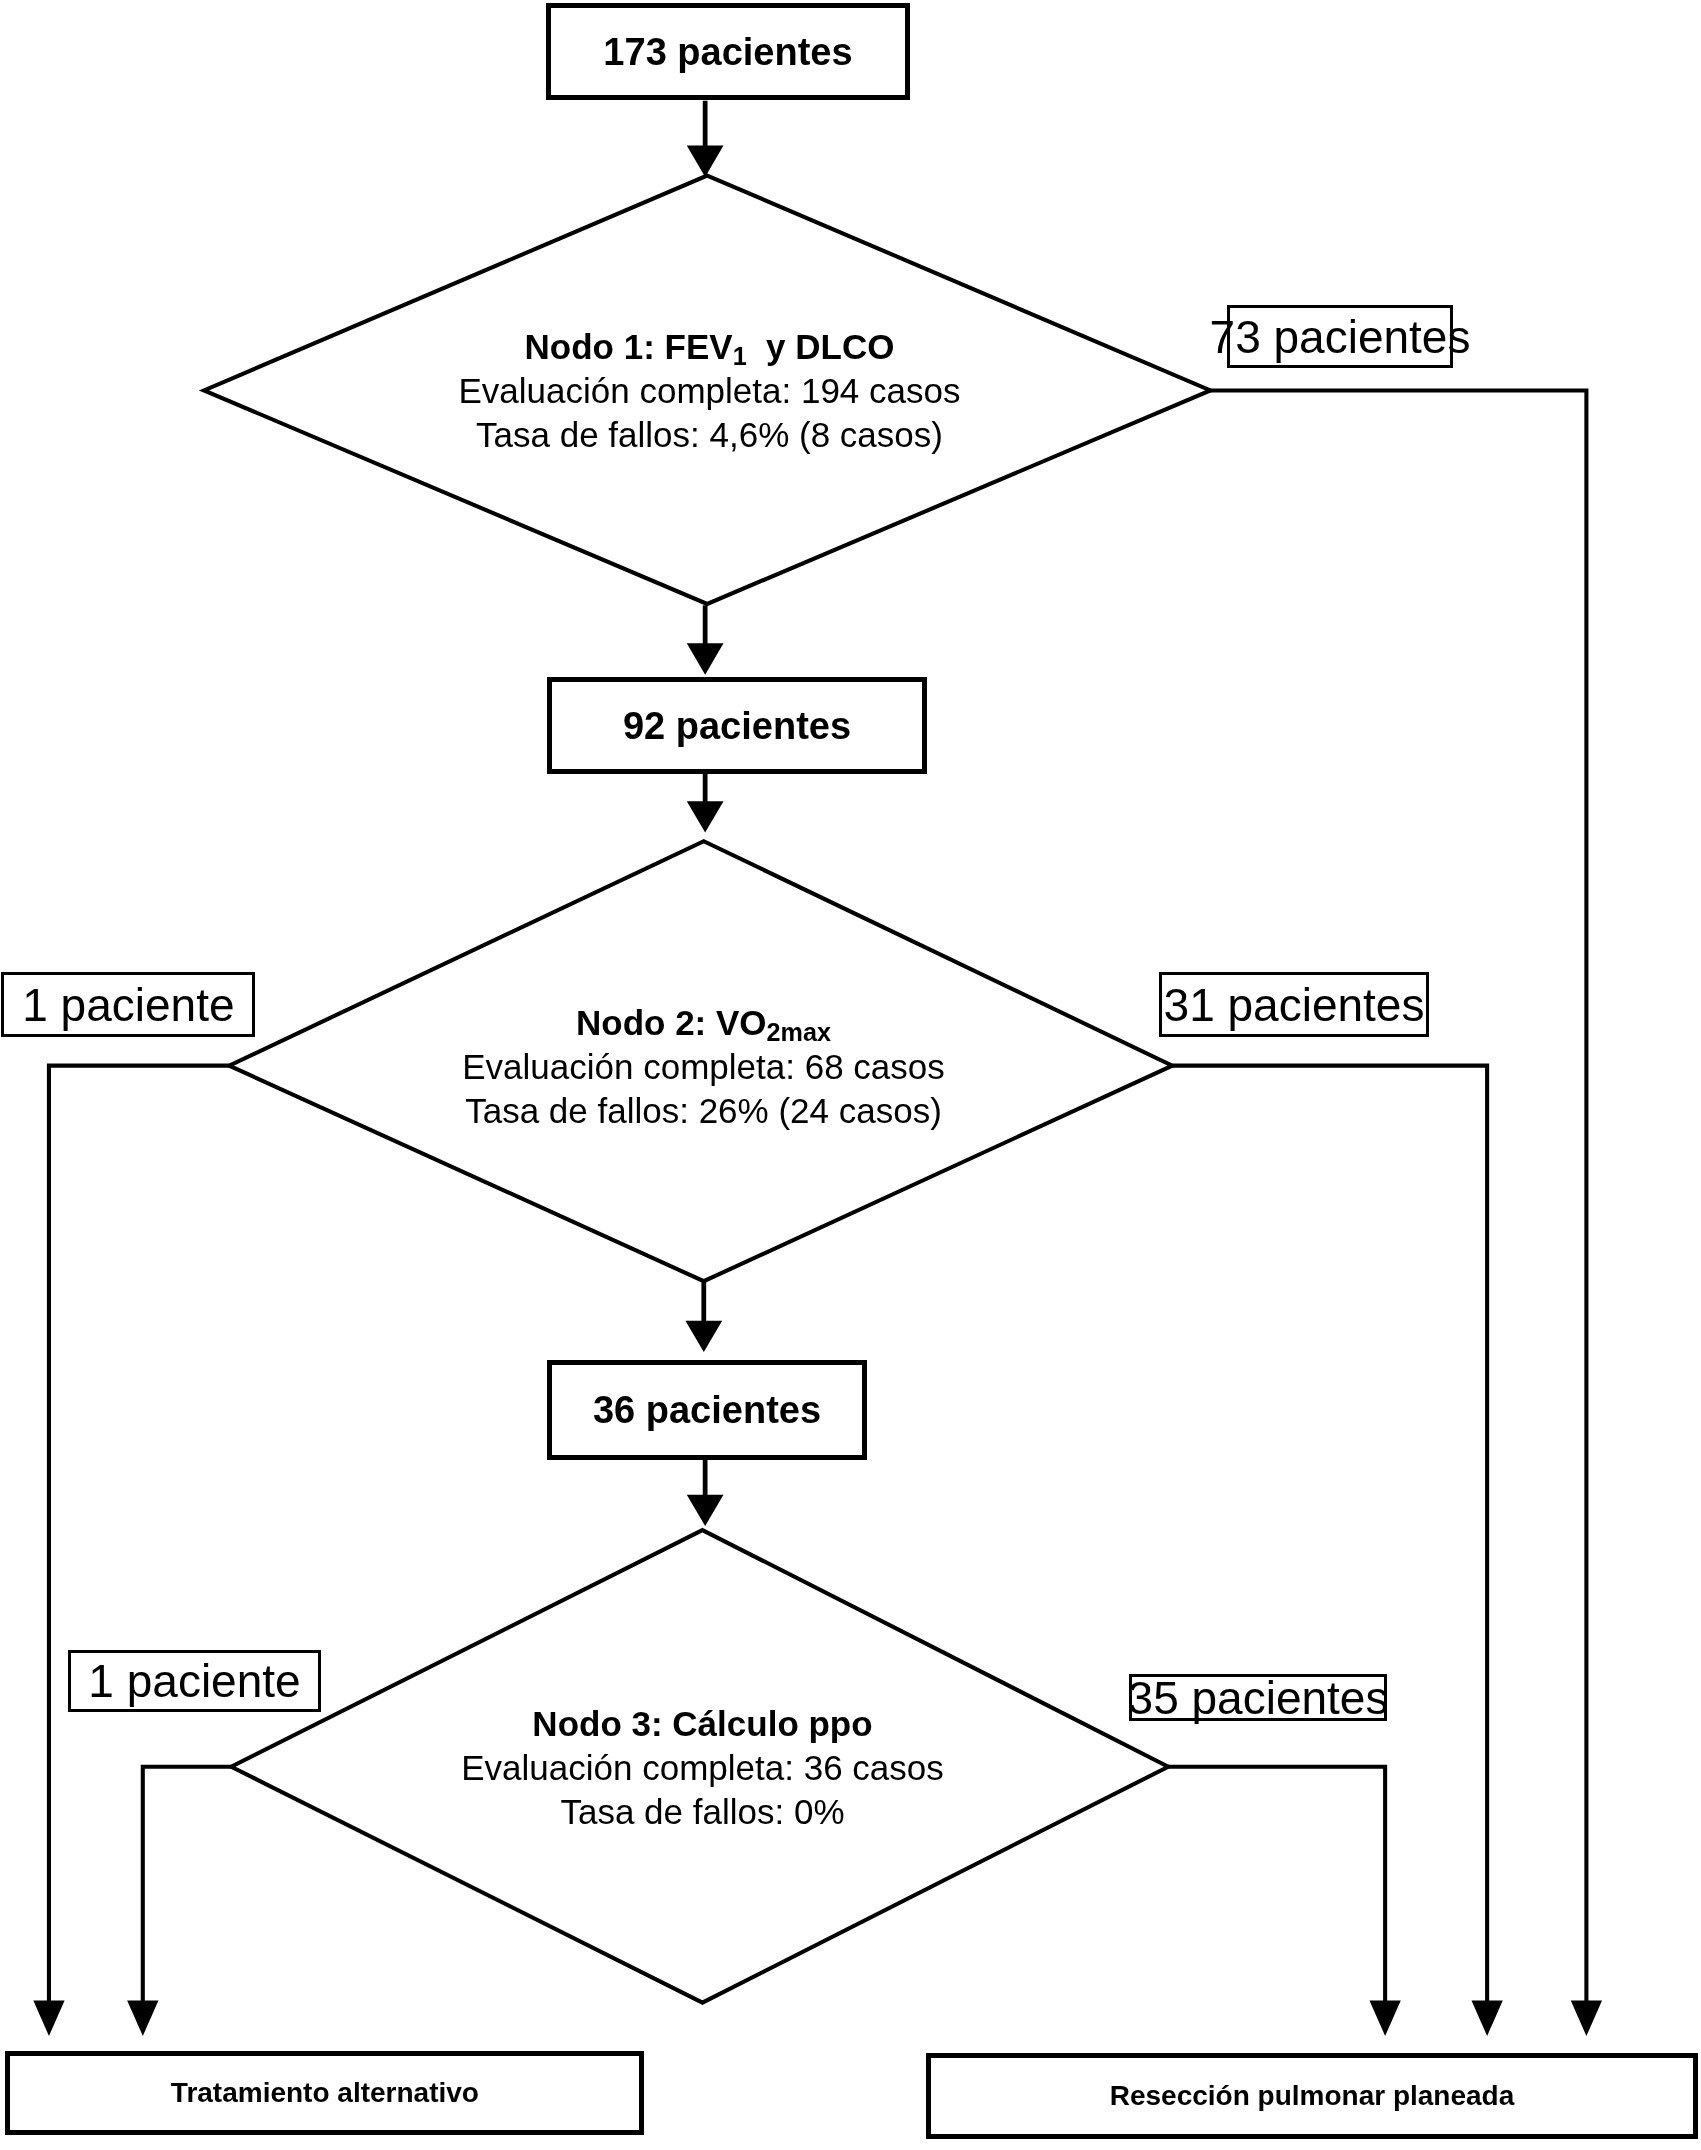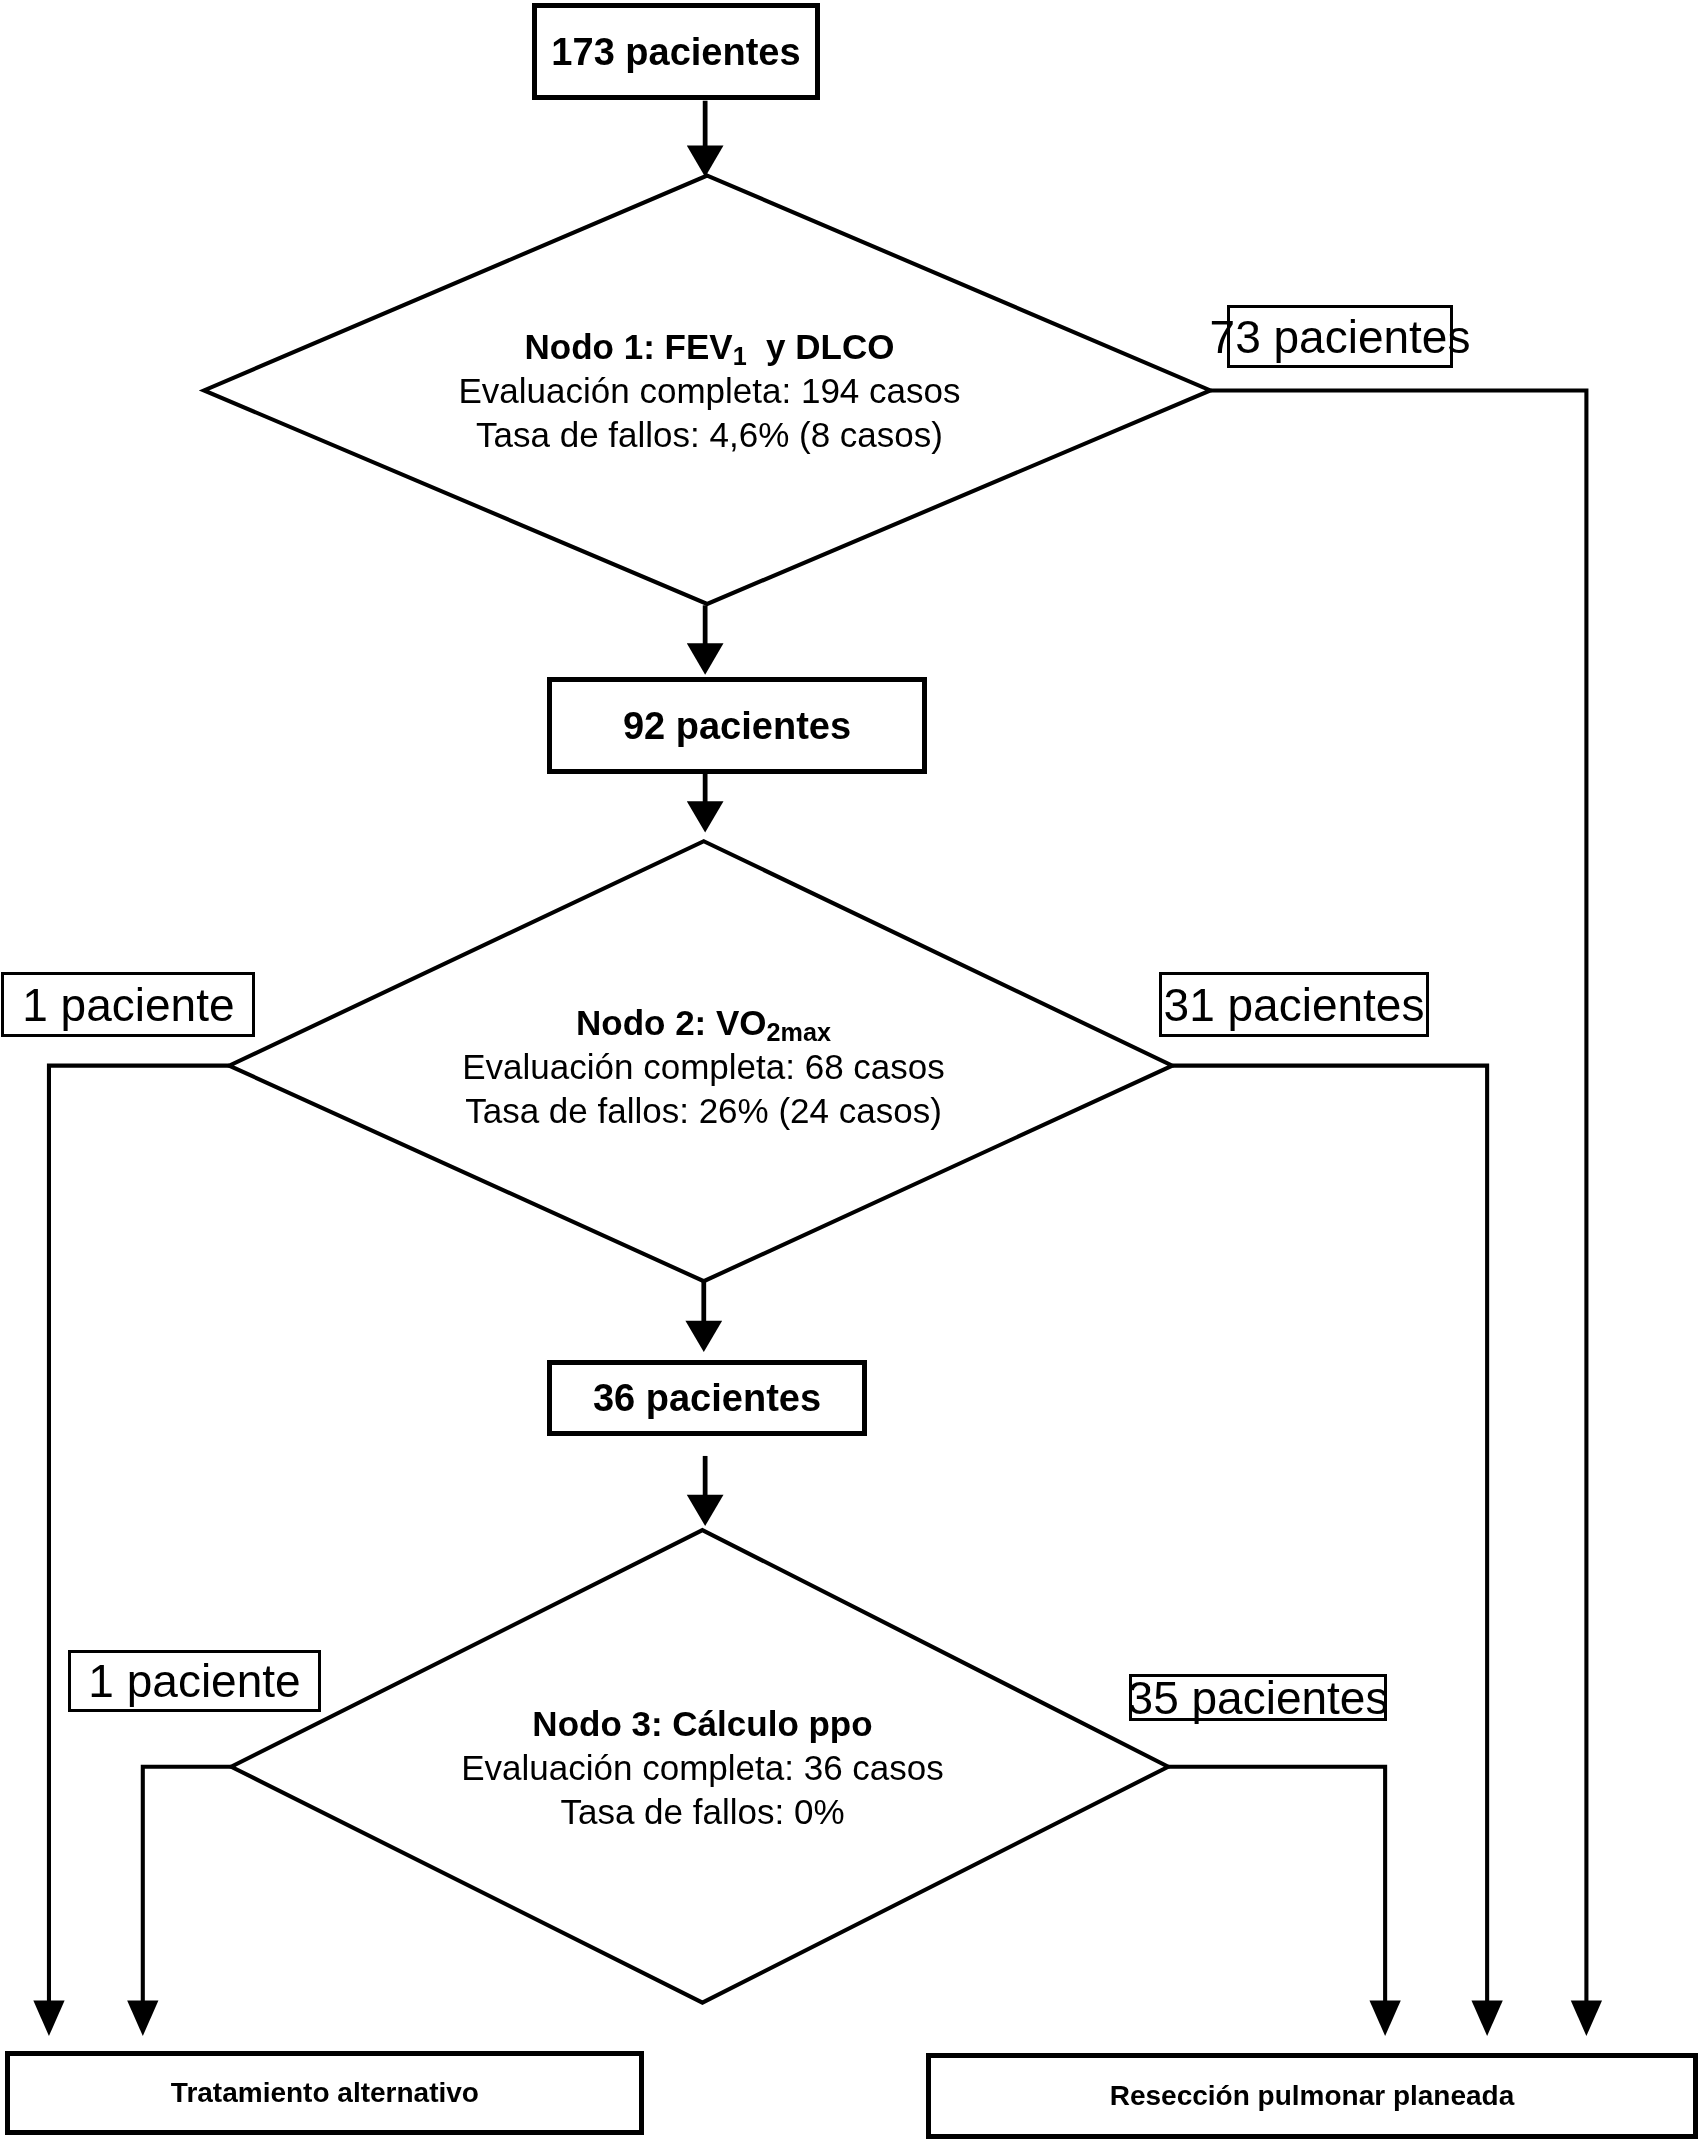--- a/index.html
+++ b/index.html
@@ -73,29 +73,29 @@
     <polyline points="1718,2598 2037,2598 2037,2944" fill="none" stroke="#000000" stroke-width="6"></polyline>
     <polygon points="2014,2942 2060,2942 2037,2994" fill="#000000"></polygon>
 
     <polyline points="337,1567 72,1567 72,2944" fill="none" stroke="#000000" stroke-width="6"></polyline>
     <polygon points="49,2942 95,2942 72,2994" fill="#000000"></polygon>
 
     <polyline points="340,2598 210,2598 210,2944" fill="none" stroke="#000000" stroke-width="6"></polyline>
     <polygon points="187,2942 233,2942 210,2994" fill="#000000"></polygon>
   </svg>
 
-  <div class="box main" style="left:532px; top:3.4px; width:288px; height:97px;">
+  <div class="box main" style="left:546px; top:3.4px; width:364px; height:97px;">
     <span>173 pacientes</span>
   </div>
 
   <div class="box main" style="left:547px; top:677px; width:380px; height:97px;">
     <span>92 pacientes</span>
   </div>
 
-  <div class="box main" style="left:547px; top:1360px; width:320px; height:76px;">
+  <div class="box main" style="left:547px; top:1360px; width:320px; height:100px;">
     <span>36 pacientes</span>
   </div>
 
   <div class="box" style="left:1227px; top:305px; width:226px; height:63px;">
     <span>73 pacientes</span>
   </div>
 
   <div class="box" style="left:1.4px; top:972px; width:254px; height:65px;">
     <span>1 paciente</span>
   </div>

